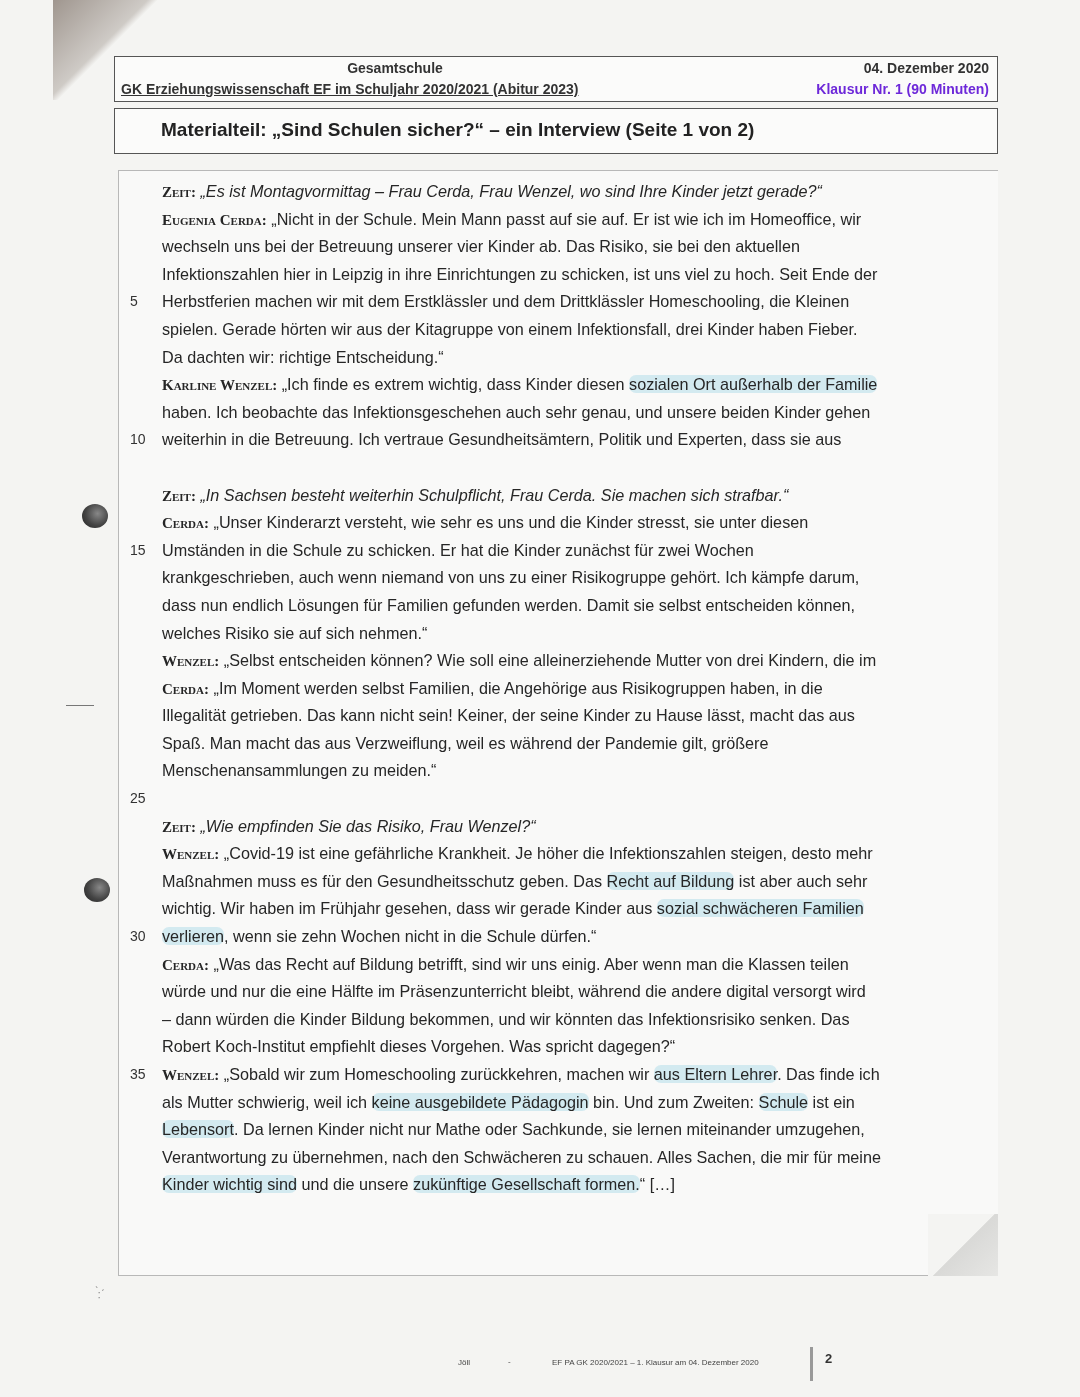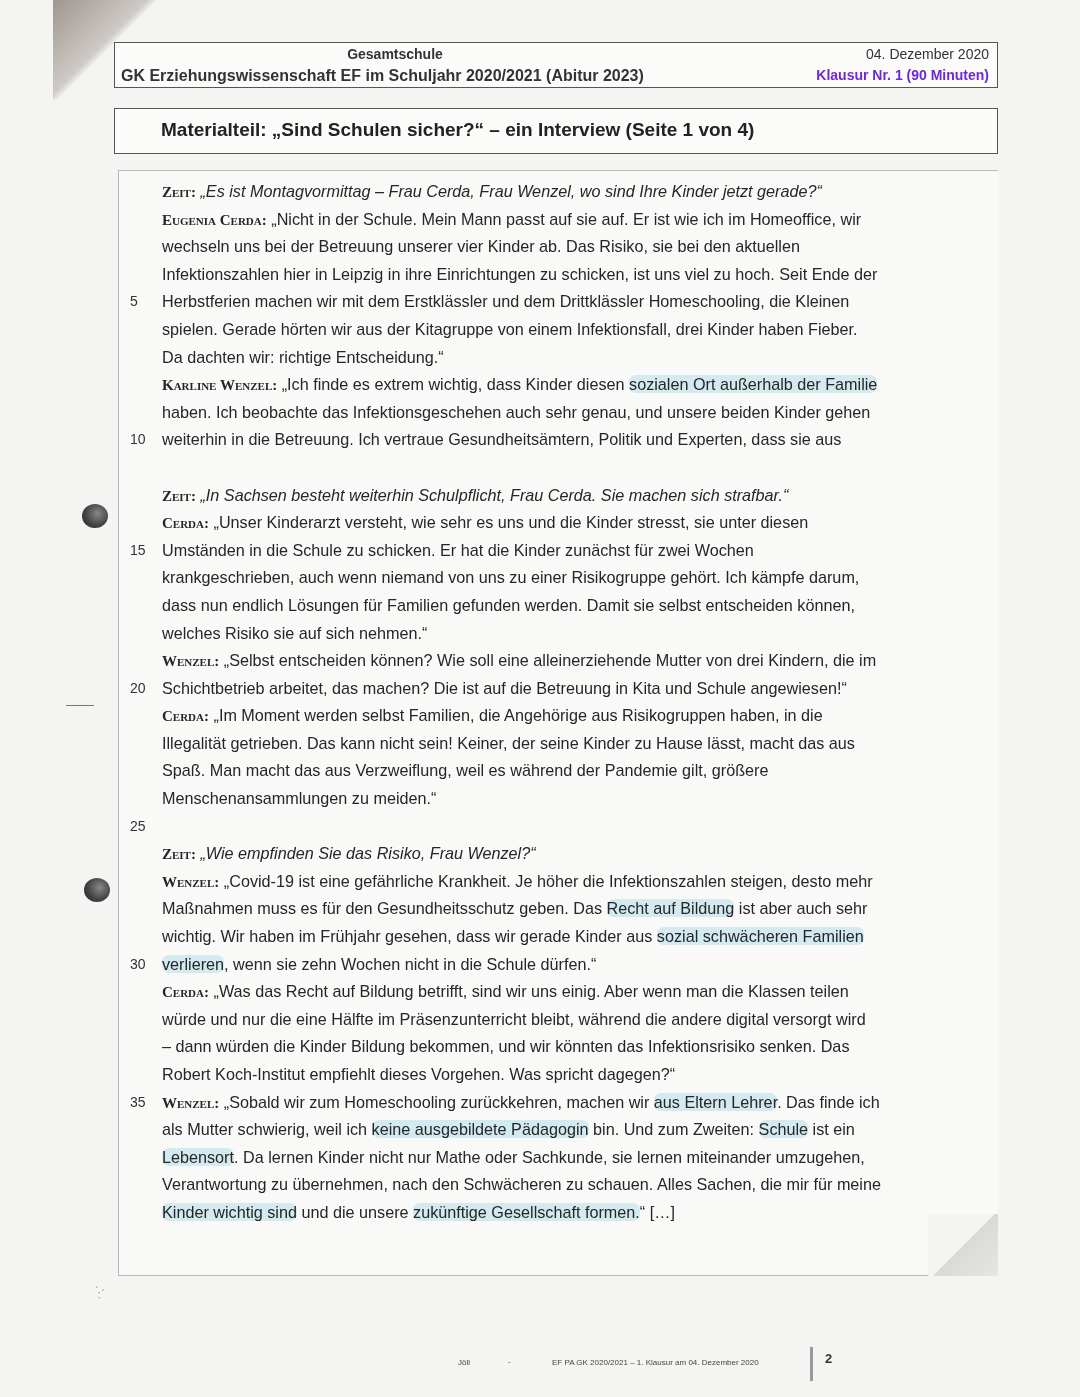--- a/index.html
+++ b/index.html
@@ -7,26 +7,26 @@
     width:1080px; height:1397px; position:relative; overflow:hidden;
     background:#f4f4f2;
     font-family:"Liberation Sans", "DejaVu Sans", sans-serif;
     color:#222;
   }
   .corner-fold-shade {
     position:absolute; left:53px; top:0; width:110px; height:100px;
     background:linear-gradient(135deg, rgba(150,140,132,0.9) 0%, rgba(150,140,132,0.4) 45%, rgba(255,255,255,0) 50%);
   }
   .header-box {
-    position:absolute; left:114px; top:42px; width:884px; height:46px;
+    position:absolute; left:114px; top:56px; width:884px; height:46px;
     border:1.5px solid #555; background:#fbfbfa; box-sizing:border-box;
   }
   .header-box .school { position:absolute; left:0; width:560px; top:3px; text-align:center; font-size:14px; font-weight:bold; color:#333; }
-  .header-box .course { position:absolute; left:6px; top:24px; font-size:16px; font-weight:bold; color:#333; }
-  .header-box .date { position:absolute; right:8px; top:3px; font-size:14px; font-weight:normal; color:#333; }
+  .header-box .course { position:absolute; left:6px; top:24px; font-size:14px; font-weight:bold; color:#333;text-decoration:underline; }
+  .header-box .date { position:absolute; right:8px; top:3px; font-size:14px; font-weight:bold; color:#333; }
   .header-box .exam { position:absolute; right:8px; top:24px; font-size:14px; font-weight:bold; color:#6d28d9; }
 
   .title-box {
     position:absolute; left:114px; top:108px; width:884px; height:46px;
     border:1.5px solid #555; background:#fbfbfa; box-sizing:border-box;
   }
   .title-box .title { position:absolute; left:46px; top:10px; font-size:19px; font-weight:bold; color:#222; }
 
   .material-box {
     position:absolute; left:118px; top:170px; width:880px; height:1106px;
@@ -67,21 +67,21 @@
 <div class="corner-fold-shade"></div>
 
 <div class="header-box">
   <span class="school">Gesamtschule</span>
   <span class="course">GK Erziehungswissenschaft EF im Schuljahr 2020/2021 (Abitur 2023)</span>
   <span class="date">04. Dezember 2020</span>
   <span class="exam">Klausur Nr. 1 (90 Minuten)</span>
 </div>
 
 <div class="title-box">
-  <span class="title">Materialteil: „Sind Schulen sicher?“ – ein Interview (Seite 1 von 4)</span>
+  <span class="title">Materialteil: „Sind Schulen sicher?“ – ein Interview (Seite 1 von 2)</span>
 </div>
 
 <div class="material-box"></div>
 <div class="material-fold"></div>
 
 <div class="text-area" id="text-area">
     <div class="line"><span class="speaker">Zeit:</span> <span class="q">„Es ist Montagvormittag – Frau Cerda, Frau Wenzel, wo sind Ihre Kinder jetzt gerade?“</span></div>
     <div class="line"><span class="speaker">Eugenia Cerda:</span> <span>„Nicht in der Schule. Mein Mann passt auf sie auf. Er ist wie ich im Homeoffice, wir</span></div>
     <div class="line"><span>wechseln uns bei der Betreuung unserer vier Kinder ab. Das Risiko, sie bei den aktuellen</span></div>
     <div class="line"><span>Infektionszahlen hier in Leipzig in ihre Einrichtungen zu schicken, ist uns viel zu hoch. Seit Ende der</span></div>
@@ -92,21 +92,20 @@
     <div class="line"><span>haben. Ich beobachte das Infektionsgeschehen auch sehr genau, und unsere beiden Kinder gehen</span></div>
     <div class="line"><span class="lineno">10</span><span>weiterhin in die Betreuung. Ich vertraue Gesundheitsämtern, Politik und Experten, dass sie aus</span></div>
     <div class="line"></div>
     <div class="line"><span class="speaker">Zeit:</span> <span class="q">„In Sachsen besteht weiterhin Schulpflicht, Frau Cerda. Sie machen sich strafbar.“</span></div>
     <div class="line"><span class="speaker">Cerda:</span> <span>„Unser Kinderarzt versteht, wie sehr es uns und die Kinder stresst, sie unter diesen</span></div>
     <div class="line"><span class="lineno">15</span><span>Umständen in die Schule zu schicken. Er hat die Kinder zunächst für zwei Wochen</span></div>
     <div class="line"><span>krankgeschrieben, auch wenn niemand von uns zu einer Risikogruppe gehört. Ich kämpfe darum,</span></div>
     <div class="line"><span>dass nun endlich Lösungen für Familien gefunden werden. Damit sie selbst entscheiden können,</span></div>
     <div class="line"><span>welches Risiko sie auf sich nehmen.“</span></div>
     <div class="line"><span class="speaker">Wenzel:</span> <span>„Selbst entscheiden können? Wie soll eine alleinerziehende Mutter von drei Kindern, die im</span></div>
-    <div class="line"><span class="lineno">20</span><span>Schichtbetrieb arbeitet, das machen? Die ist auf die Betreuung in Kita und Schule angewiesen!“</span></div>
     <div class="line"><span class="speaker">Cerda:</span> <span>„Im Moment werden selbst Familien, die Angehörige aus Risikogruppen haben, in die</span></div>
     <div class="line"><span>Illegalität getrieben. Das kann nicht sein! Keiner, der seine Kinder zu Hause lässt, macht das aus</span></div>
     <div class="line"><span>Spaß. Man macht das aus Verzweiflung, weil es während der Pandemie gilt, größere</span></div>
     <div class="line"><span>Menschenansammlungen zu meiden.“</span></div>
     <div class="line">
       <span class="lineno">25</span>
     </div>
     <div class="line"><span class="speaker">Zeit:</span> <span class="q">„Wie empfinden Sie das Risiko, Frau Wenzel?“</span></div>
     <div class="line"><span class="speaker">Wenzel:</span> <span>„Covid-19 ist eine gefährliche Krankheit. Je höher die Infektionszahlen steigen, desto mehr</span></div>
     <div class="line"><span>Maßnahmen muss es für den Gesundheitsschutz geben. Das </span><span class="hl">Recht auf Bildung</span><span> ist aber auch sehr</span></div>

